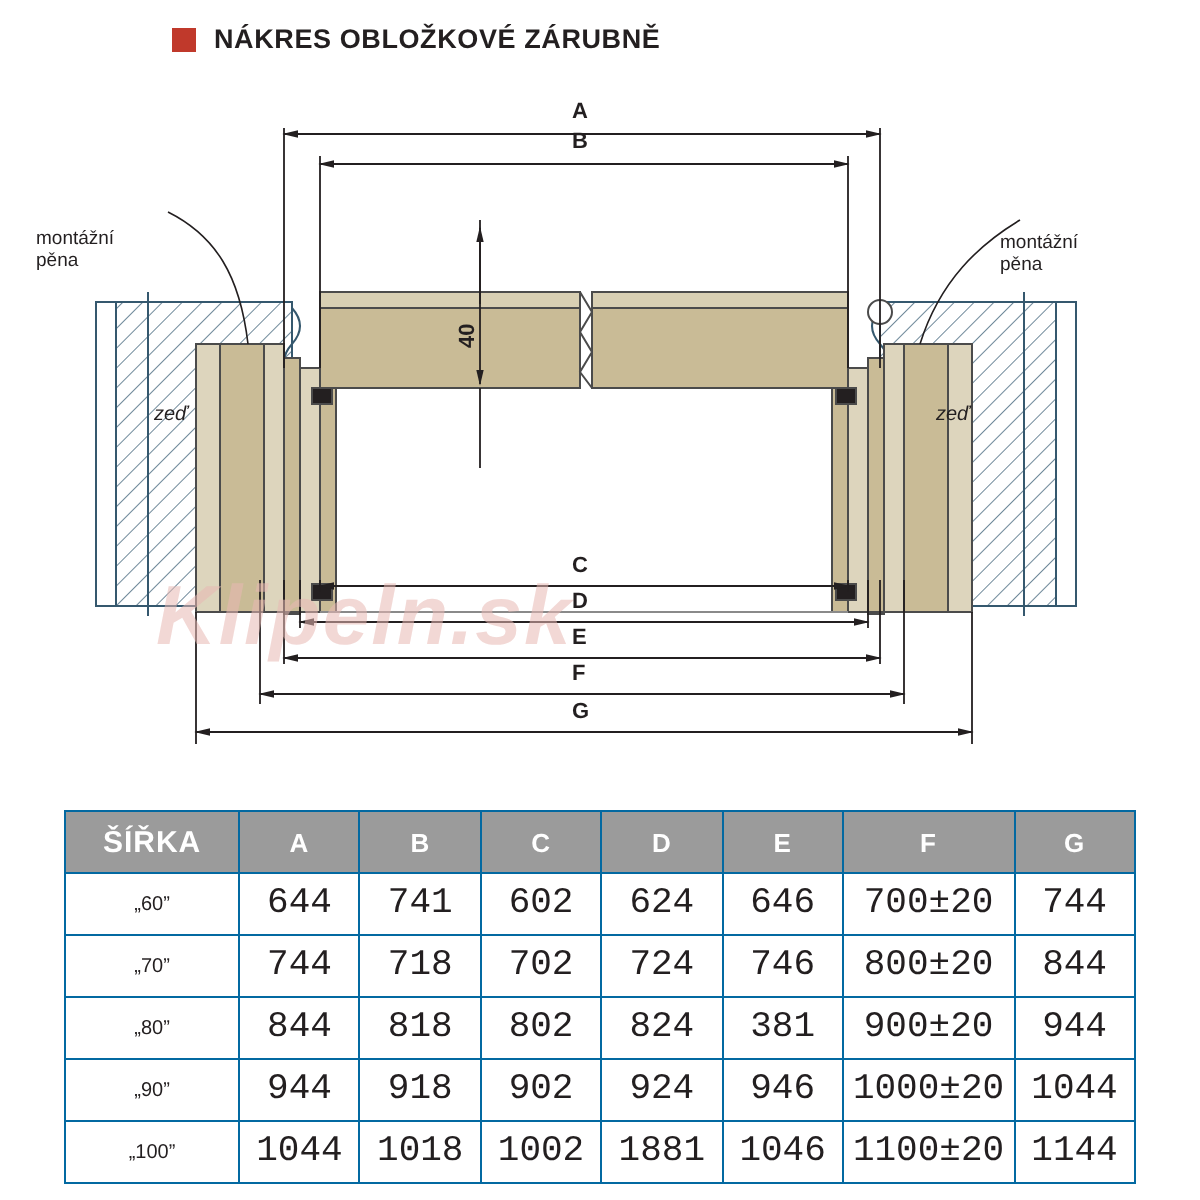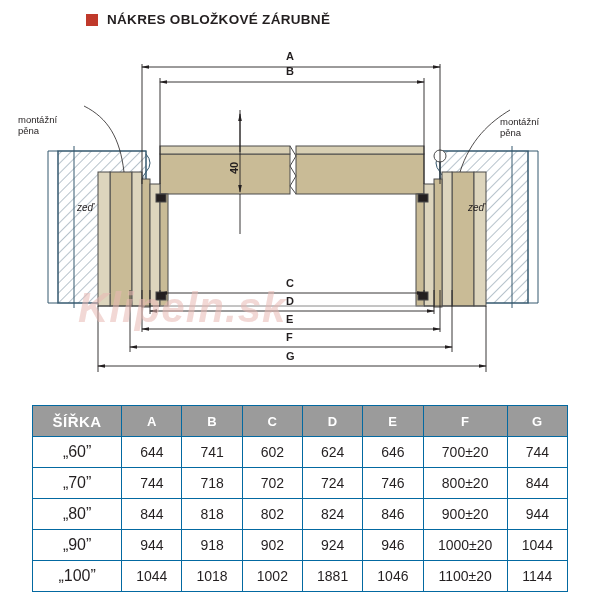--- a/index.html
+++ b/index.html
@@ -69,26 +69,26 @@
     font-weight:bold;
     font-size:13px;
     letter-spacing:.5px;
   }
   .tbl thead th.first{
     font-size:15px;
   }
   .tbl tbody td{
     background:#ffffff;
     color:#231f20;
-    font-family:Liberation Sans, sans-serif;
-    font-size:14px;
+    font-family:Liberation Mono, monospace;
+    font-size:18px;
   }
   .tbl tbody td.rowhead{
     font-family:"Liberation Sans", sans-serif;
-    font-size:16px;
+    font-size:10px;
   }
   .col-w{width:92px;}
   .col-n{width:62px;}
   .col-f{width:86px;}
 </style>
 </head>
 <body>
 
 <div class="title-row">
   <span class="title-sq"></span>
@@ -272,21 +272,21 @@
       <td>746</td>
       <td>800±20</td>
       <td>844</td>
     </tr>
     <tr>
       <td class="rowhead">„80”</td>
       <td>844</td>
       <td>818</td>
       <td>802</td>
       <td>824</td>
-      <td>846</td>
+      <td>381</td>
       <td>900±20</td>
       <td>944</td>
     </tr>
     <tr>
       <td class="rowhead">„90”</td>
       <td>944</td>
       <td>918</td>
       <td>902</td>
       <td>924</td>
       <td>946</td>

